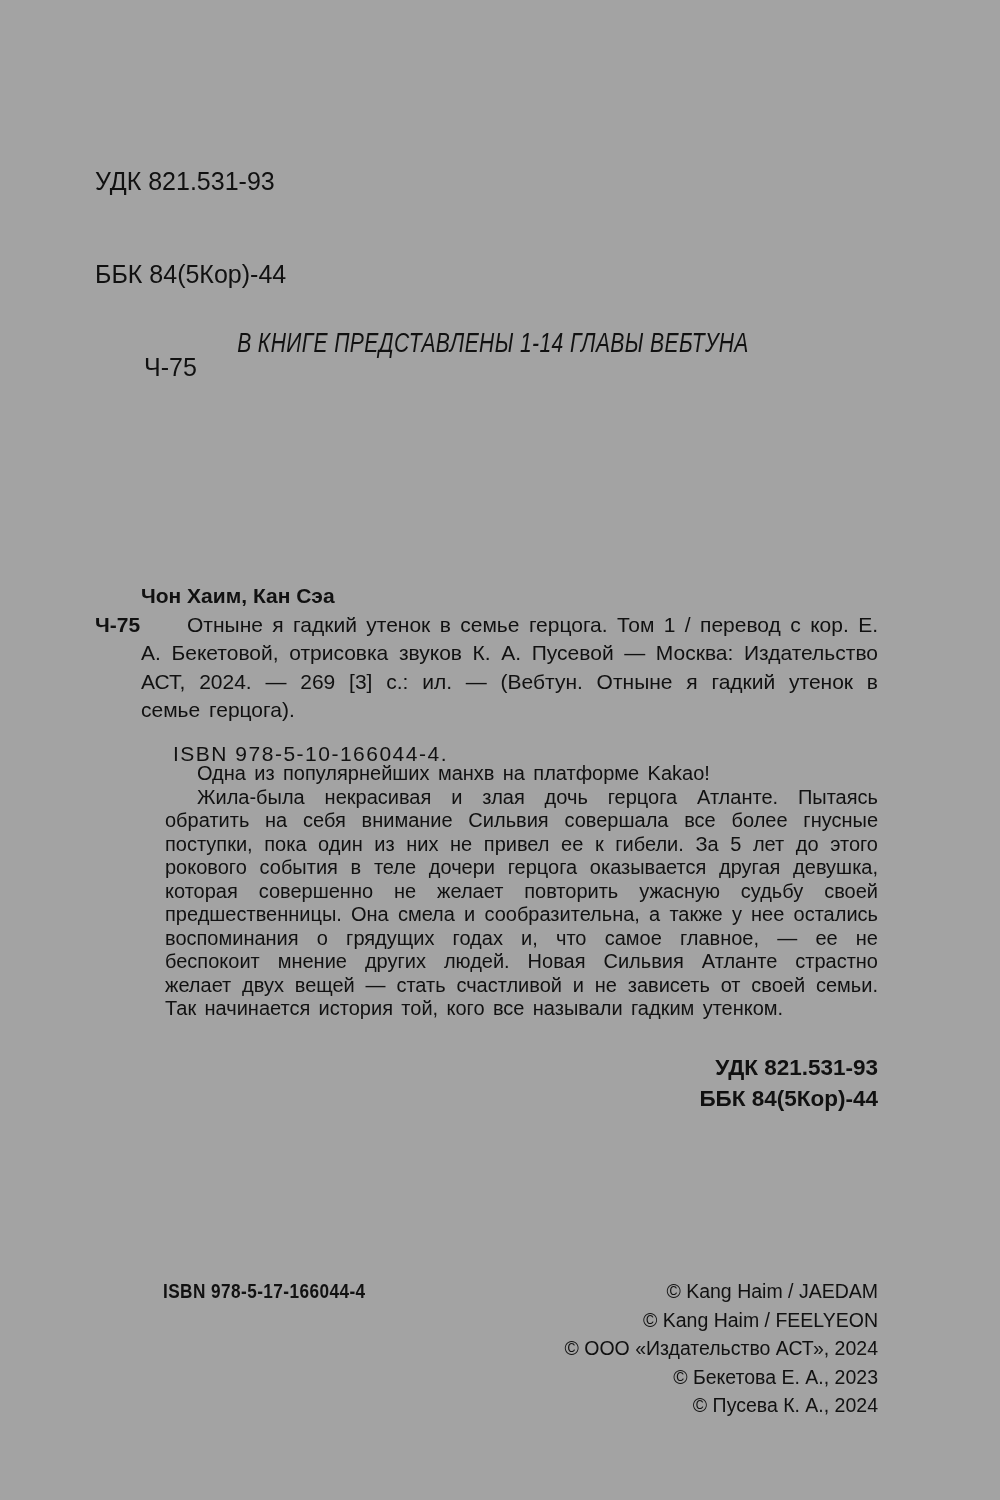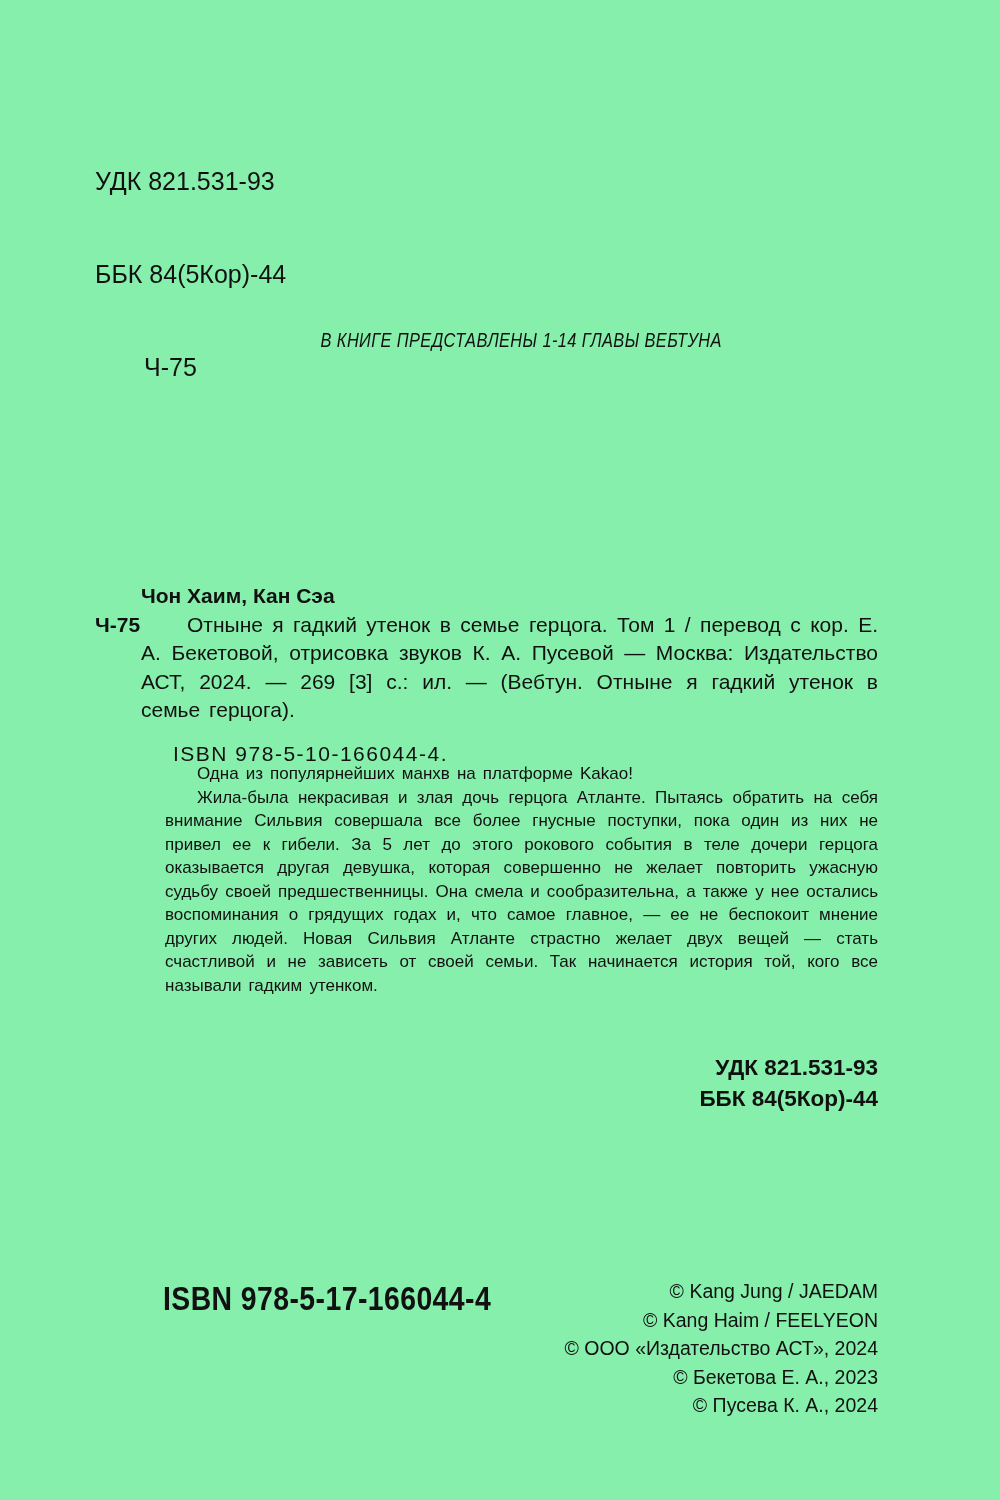--- a/index.html
+++ b/index.html
@@ -4,21 +4,21 @@
 <style>
   html, body {
     margin: 0;
     padding: 0;
     background: #ffffff;
   }
   .page {
     position: relative;
     width: 1000px;
     height: 1500px;
-    background: #86efac;
+    background: #a3a3a3;
     color: #111111;
     font-family: "Liberation Sans", sans-serif;
     overflow: hidden;
   }
 
   
   .top-codes {
     position: absolute;
     left: 95px;
     top: 104px;
@@ -29,22 +29,21 @@
   .top-codes .sign {
     padding-left: 49px;
   }
 
   
   .notice {
     position: absolute;
     left: 165px;
     top: 328px;
     width: 713px;
-    text-align: center;
-    font-size: 21px;
+    font-size: 27px;
     font-style: italic;
   }
   .notice .condensed {
     display: inline-block;
     transform: scaleX(0.78);
     transform-origin: center;
     white-space: nowrap;
     letter-spacing: 0.5px;
   }
 
@@ -80,21 +79,21 @@
     padding-left: 32px;
     letter-spacing: 1.5px;
   }
 
   
   .annotation {
     position: absolute;
     left: 165px;
     top: 762px;
     width: 713px;
-    font-size: 17px;
+    font-size: 20px;
     line-height: 23.5px;
   }
   .annotation p {
     margin: 0;
     text-align: justify;
     text-indent: 32px;
     word-spacing: 0.14em;
   }
 
   
@@ -107,21 +106,21 @@
     font-size: 22.5px;
     line-height: 31px;
   }
 
   
   .footer-isbn {
     position: absolute;
     left: 163px;
     top: 1280px;
     font-weight: bold;
-    font-size: 33px;
+    font-size: 20px;
     white-space: nowrap;
   }
   .footer-isbn .condensed-left {
     display: inline-block;
     transform: scaleX(0.86);
     transform-origin: left center;
     white-space: nowrap;
     letter-spacing: 0.5px;
   }
   .footer-copyrights {
@@ -165,20 +164,20 @@
   <div class="codes-right">
     <div>УДК 821.531-93</div>
     <div>ББК 84(5Кор)-44</div>
   </div>
 
   <div class="footer-isbn">
     <span class="condensed-left">ISBN 978-5-17-166044-4</span>
   </div>
 
   <div class="footer-copyrights">
-    <div>© Kang Jung / JAEDAM</div>
+    <div>© Kang Haim / JAEDAM</div>
     <div>© Kang Haim / FEELYEON</div>
     <div>© ООО «Издательство АСТ», 2024</div>
     <div>© Бекетова Е. А., 2023</div>
     <div>© Пусева К. А., 2024</div>
   </div>
 
 </div>
 
 </body></html>

